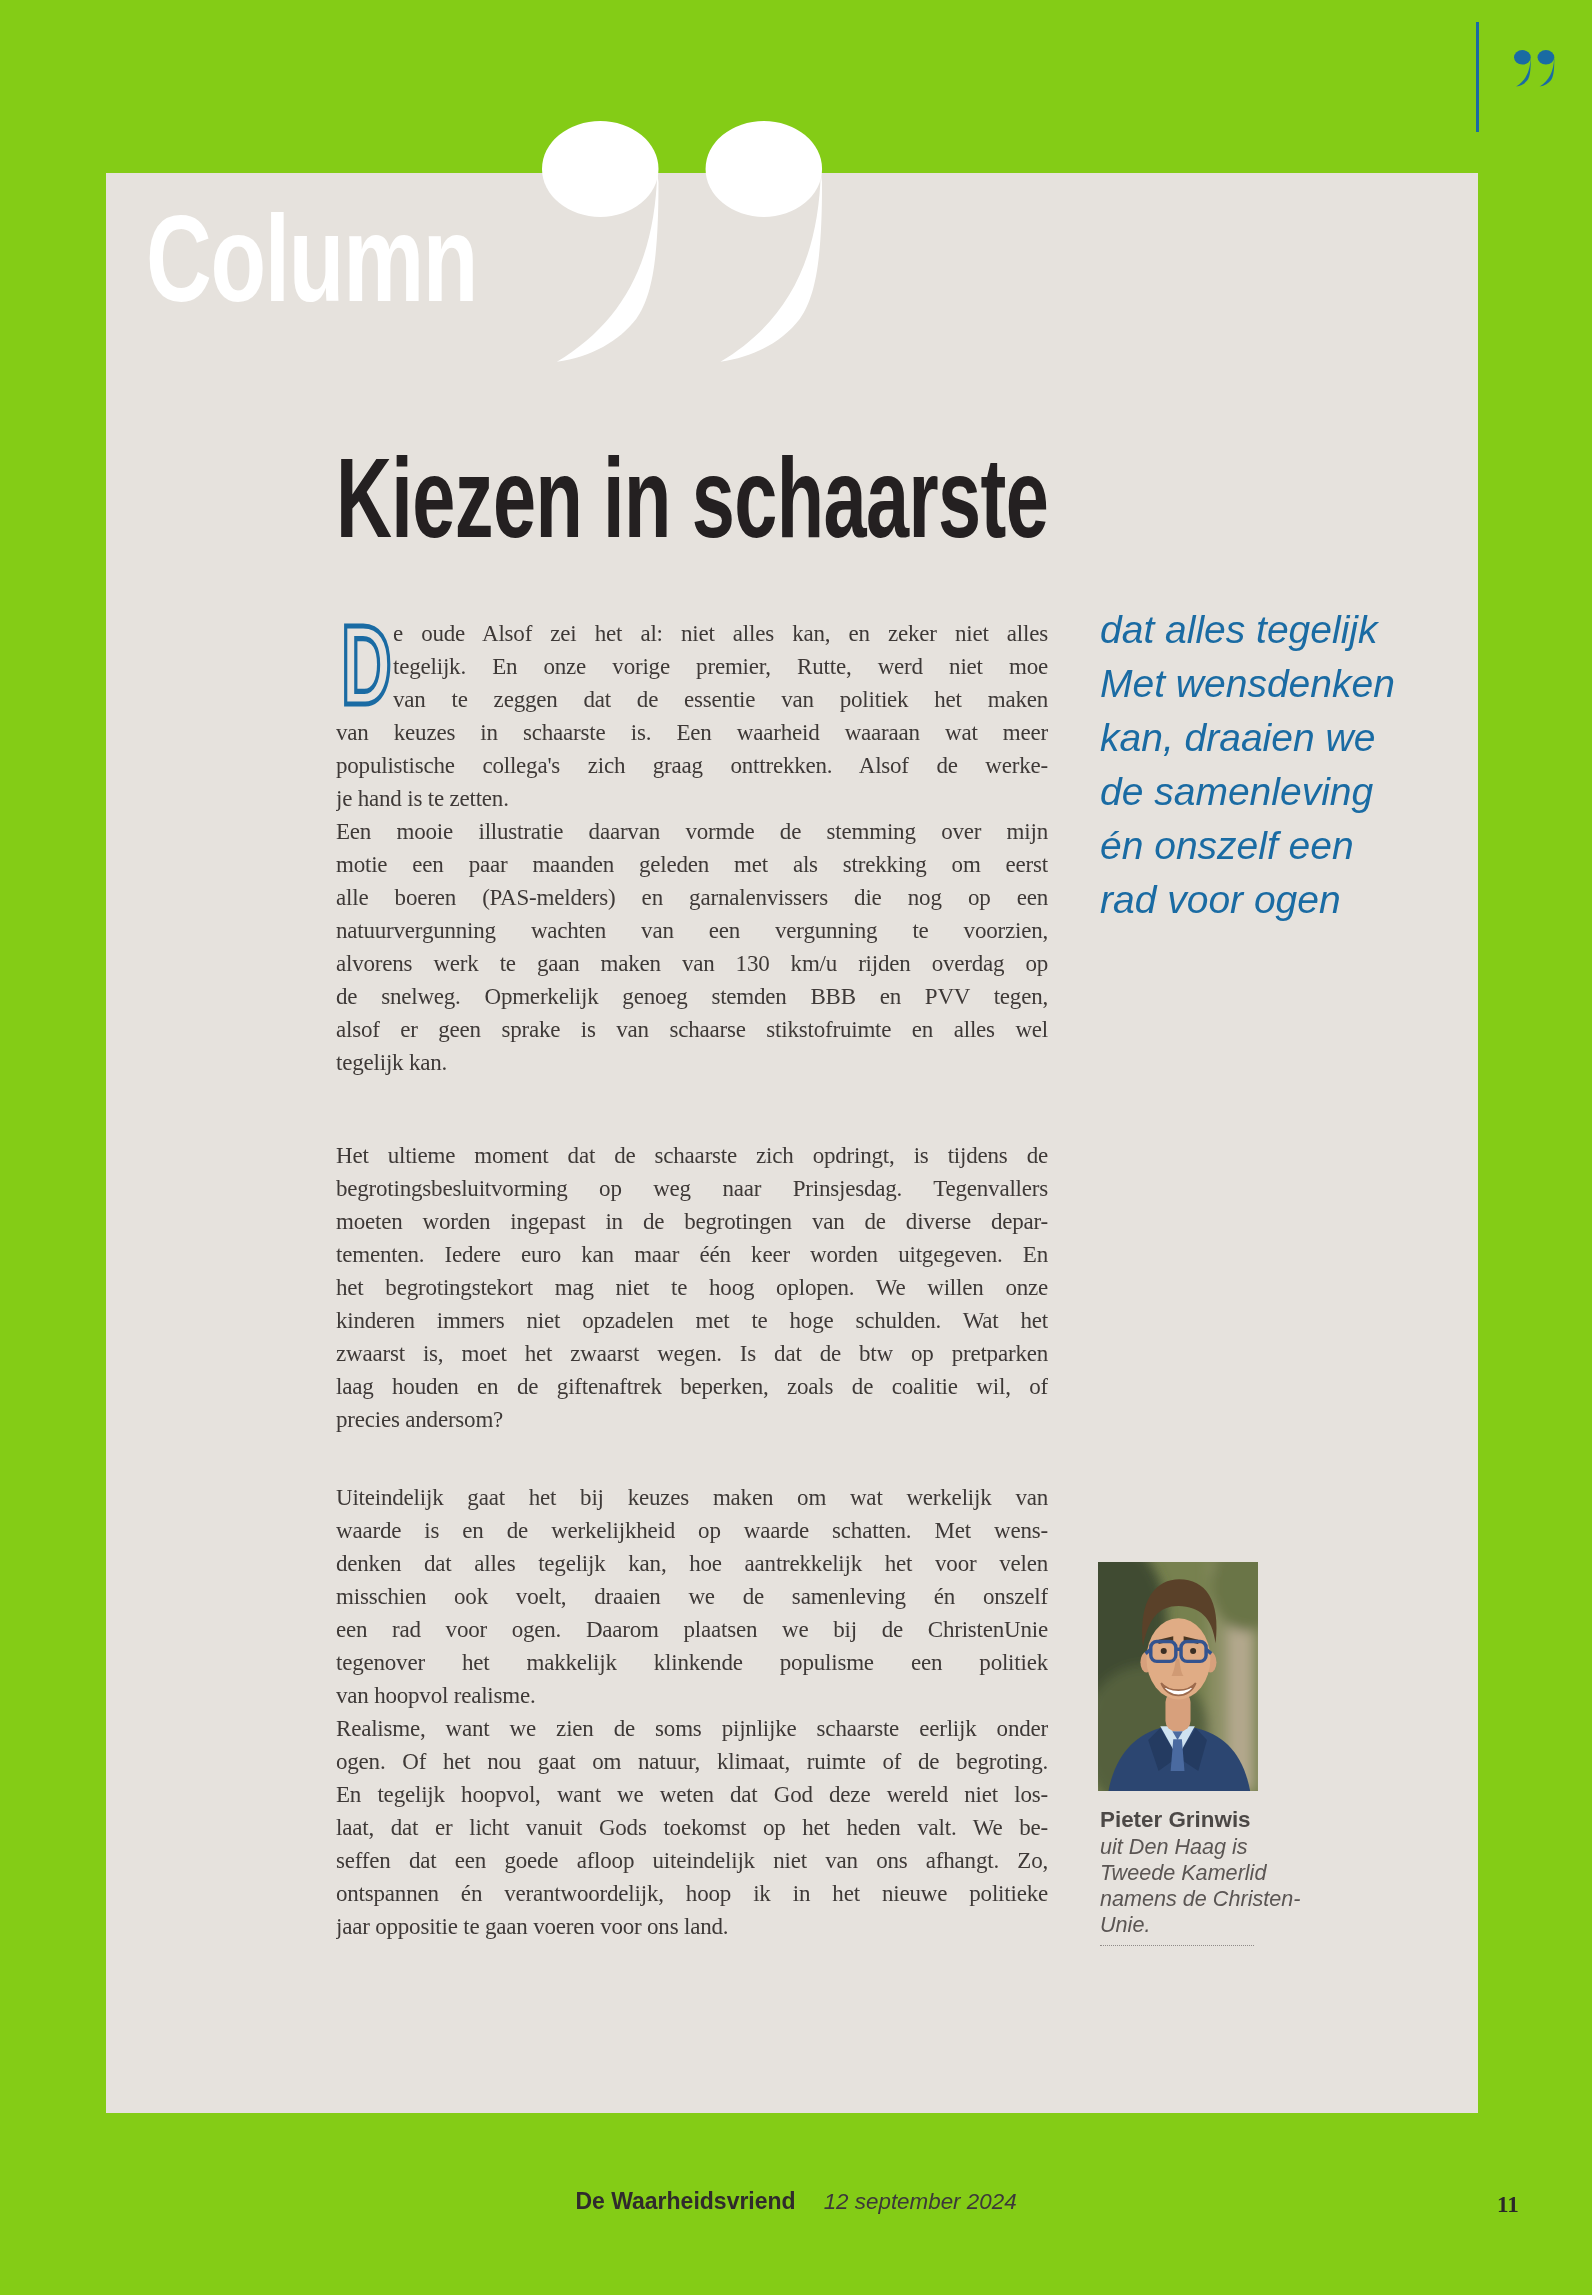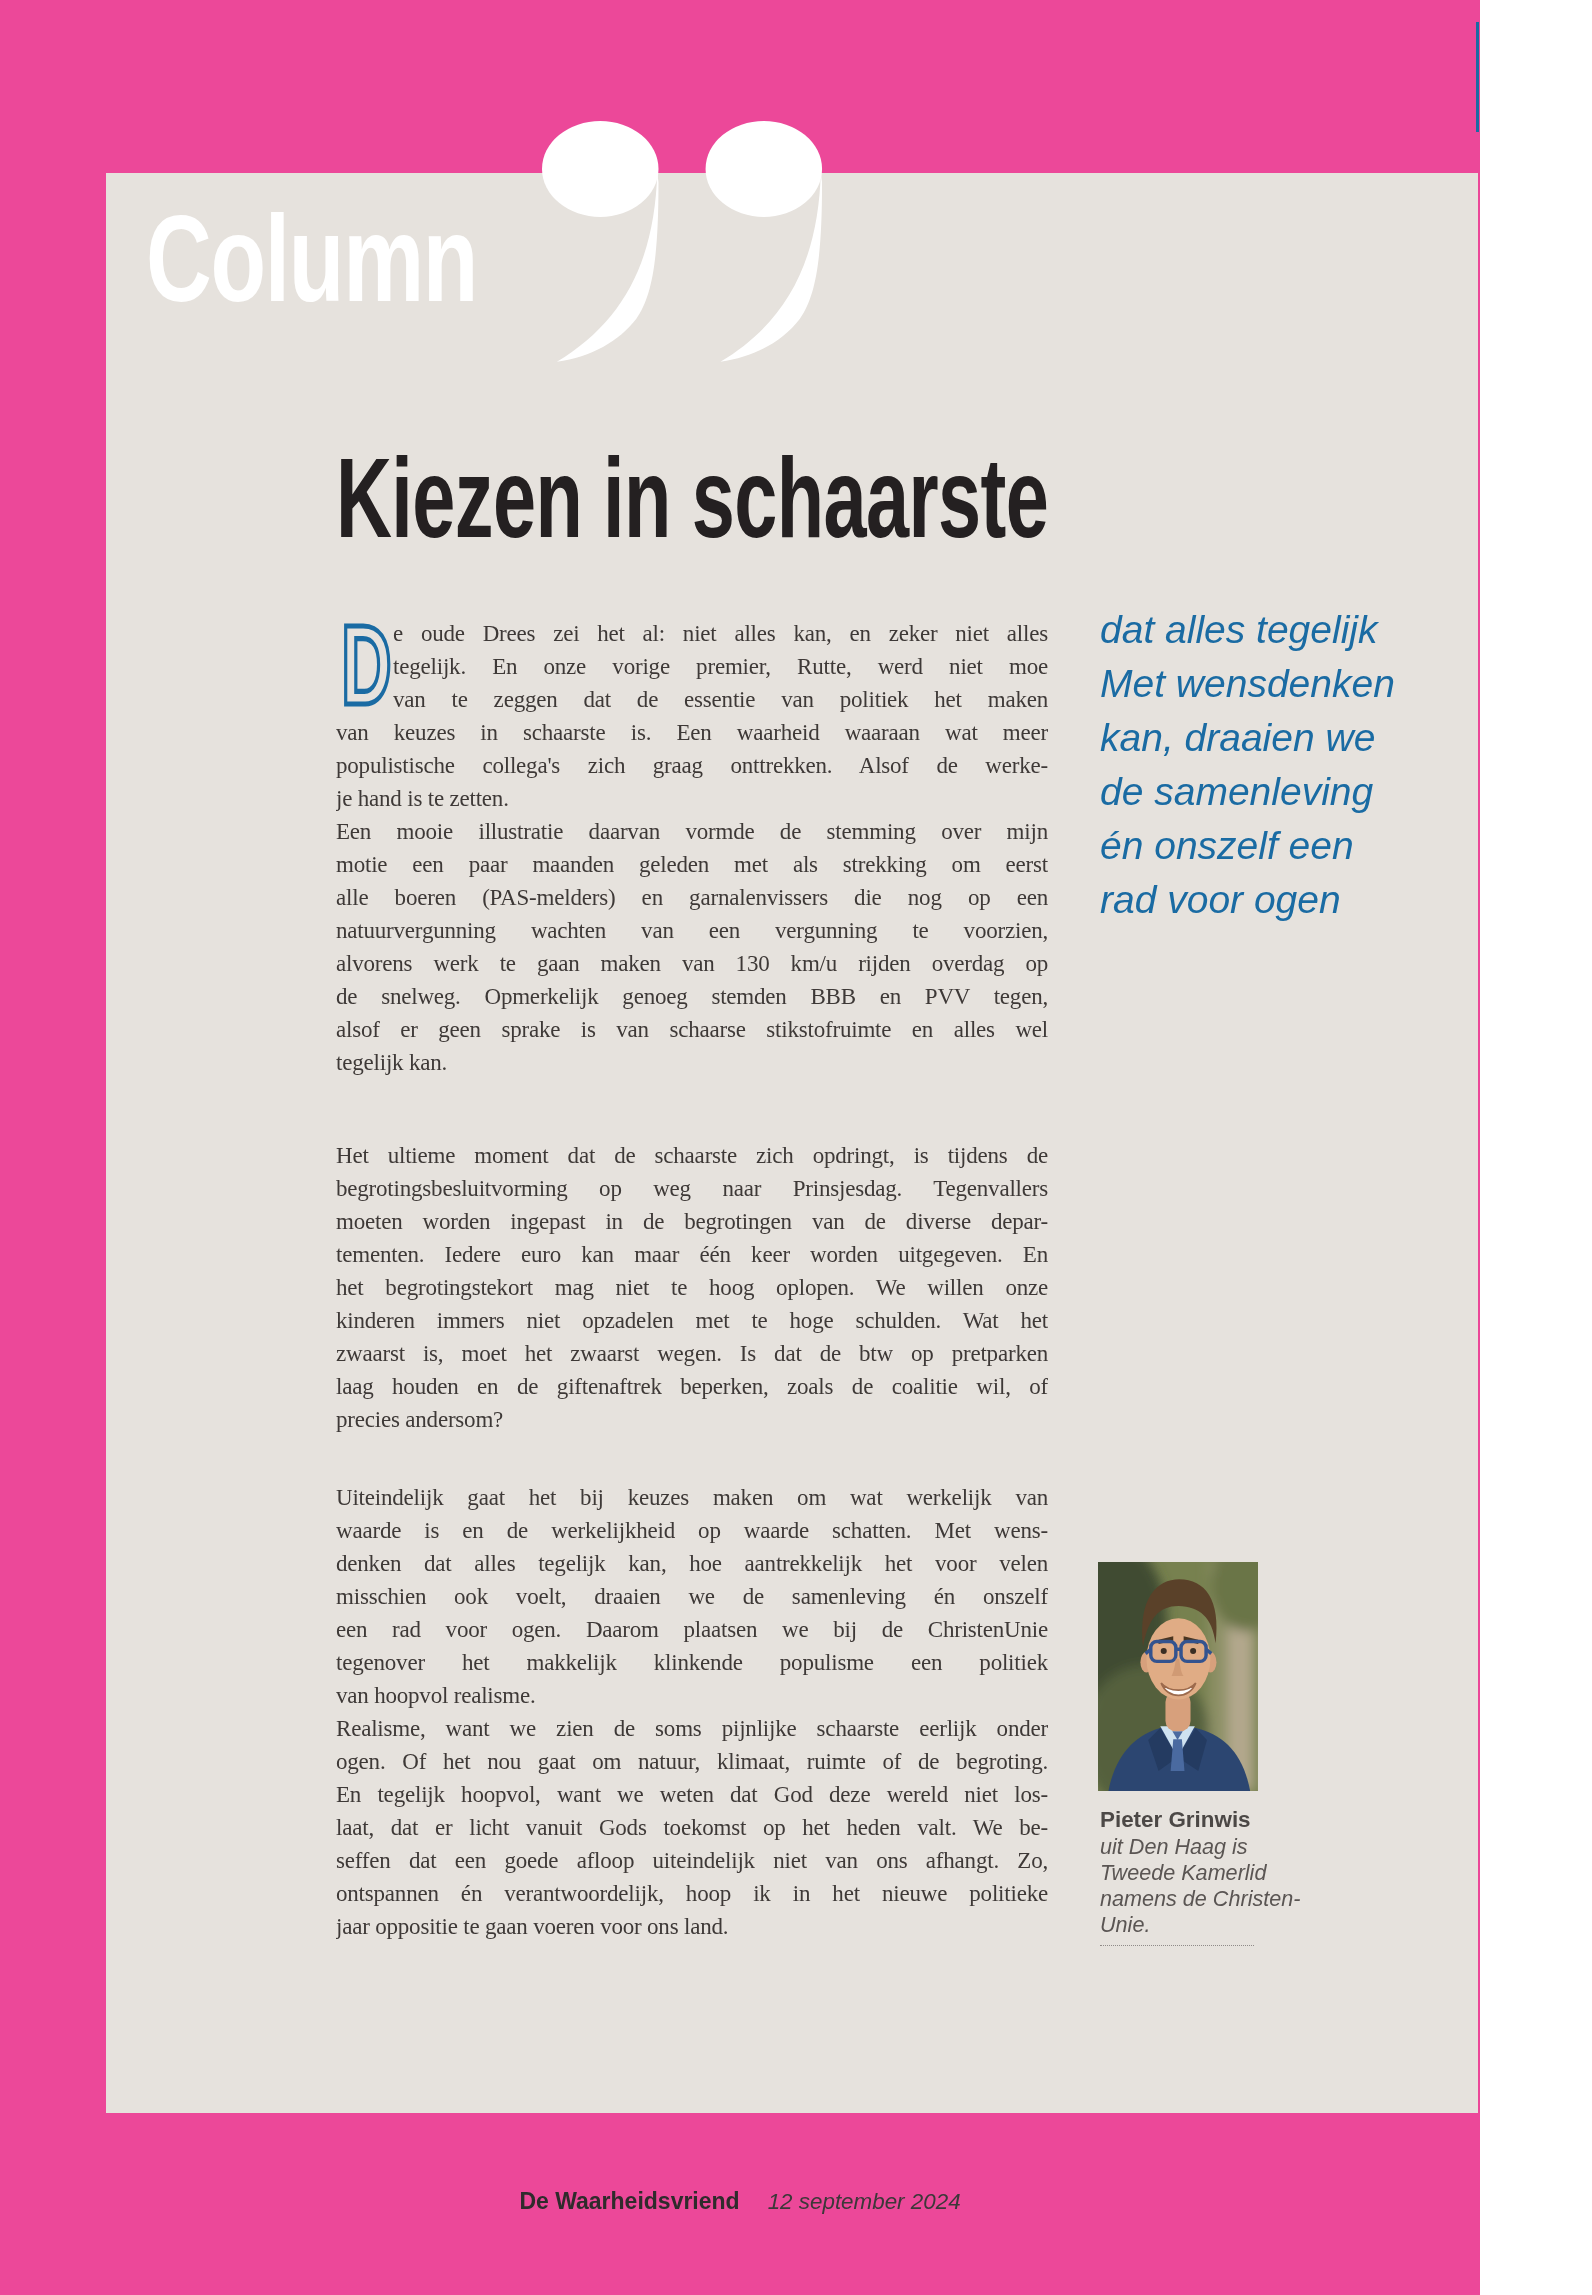--- a/index.html
+++ b/index.html
@@ -1,16 +1,16 @@
 <!DOCTYPE html>
 <html style="font-size:14px"><head>
 <meta charset="utf-8">
 <style>
   html,body{margin:0;padding:0;background:#ffffff;}
-  .page{position:relative;width:1480px;height:2295px;background:#ec4899;
+  .page{position:relative;width:1592px;height:2295px;background:#84cc16;
         font-family:"Liberation Sans",sans-serif;overflow:hidden;}
 
   
   .topline{position:absolute;left:1476px;top:21.6px;width:2.6px;height:110px;background:#1a6ba3;}
   .topquote{position:absolute;left:1514px;top:50px;width:41px;height:38px;}
 
   
   .panel{position:absolute;left:106px;top:173px;width:1372px;height:1940px;background:#e6e2dd;}
 
   .colhead{position:absolute;left:40px;top:24px;font-size:123px;font-weight:bold;color:#ffffff;
@@ -89,21 +89,21 @@
 
     <div class="title">Kiezen in schaarste</div>
 
     <div class="bodycol">
       <svg class="dropcap" width="55" height="91" viewBox="0 0 64 106" style="font-size:27px">
         <g transform="scale(0.62,1)">
           <text x="0" y="97" font-family="Liberation Sans, sans-serif" font-weight="bold" font-size="132" fill="none" stroke="#1a6ba3" stroke-width="6">D</text>
         </g>
       </svg>
       <div class="para p1">
-          <div class="line indent">e oude Drees zei het al: niet alles kan, en zeker niet alles</div>
+          <div class="line indent">e oude Alsof zei het al: niet alles kan, en zeker niet alles</div>
           <div class="line indent">tegelijk. En onze vorige premier, Rutte, werd niet moe</div>
           <div class="line indent">van te zeggen dat de essentie van politiek het maken</div>
           <div class="line">van keuzes in schaarste is. Een waarheid waaraan wat meer</div>
           <div class="line">populistische collega's zich graag onttrekken. Alsof de werke-</div>
           <div class="line last">je hand is te zetten.</div>
           <div class="line">Een mooie illustratie daarvan vormde de stemming over mijn</div>
           <div class="line">motie een paar maanden geleden met als strekking om eerst</div>
           <div class="line">alle boeren (PAS-melders) en garnalenvissers die nog op een</div>
           <div class="line">natuurvergunning wachten van een vergunning te voorzien,</div>
           <div class="line">alvorens werk te gaan maken van 130 km/u rijden overdag op</div>

